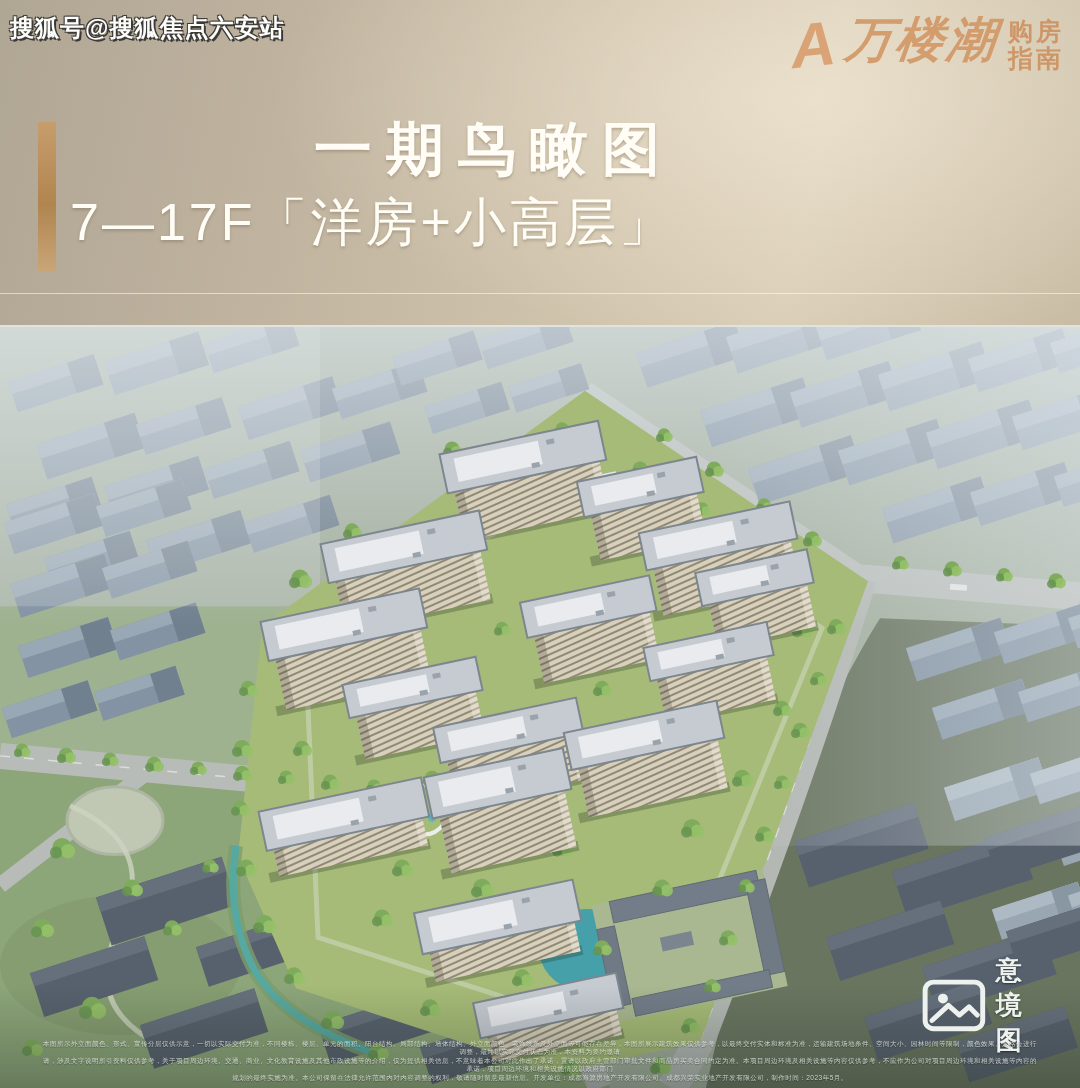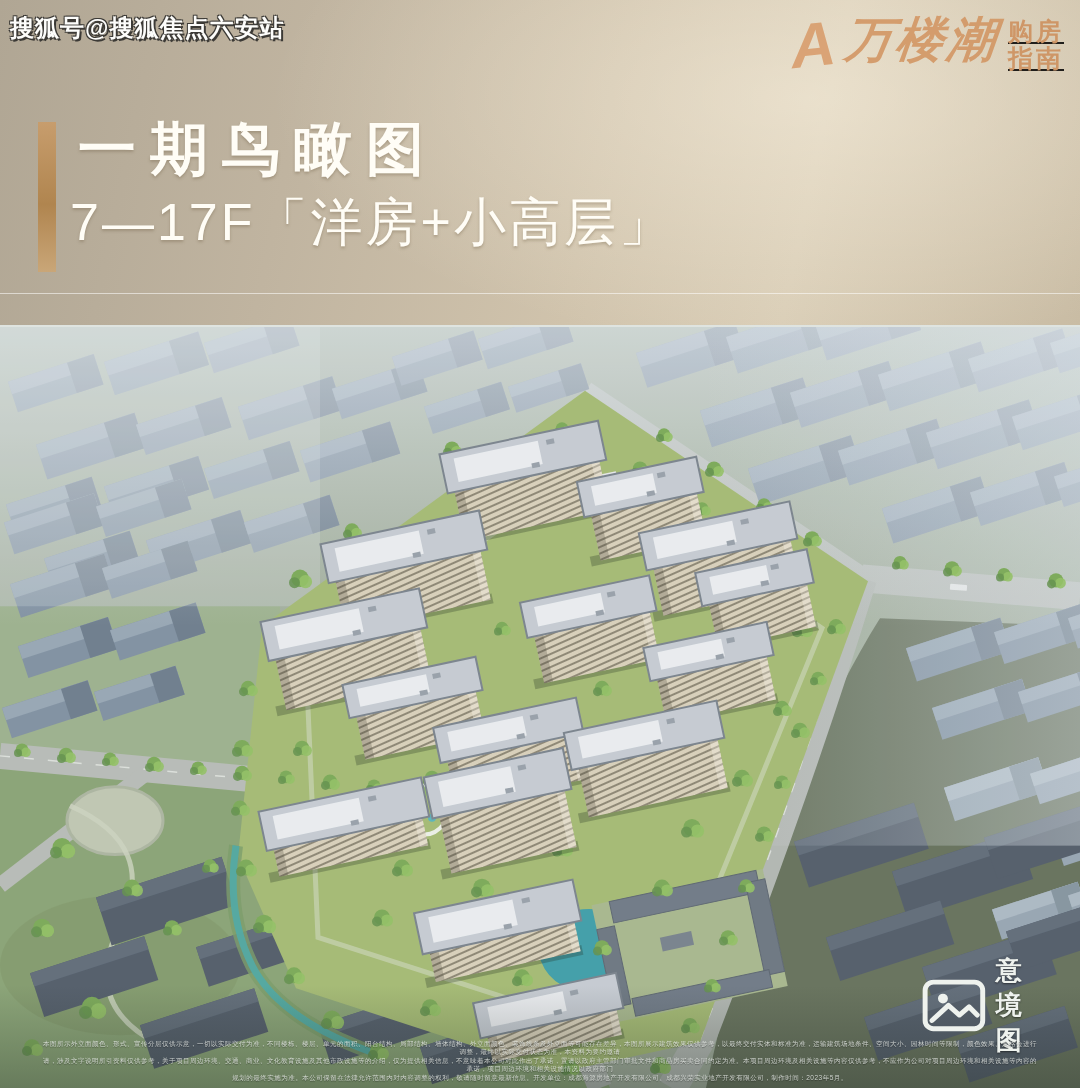--- a/index.html
+++ b/index.html
@@ -13,23 +13,23 @@
       linear-gradient(102deg,#b0a694 0%,#c0b4a0 28%,#d0c3ac 55%,#d9cdb6 74%,#c9bca4 100%);}
   .watermark{position:absolute;left:10px;top:12px;font-size:24px;font-weight:bold;color:#fdfdfb;
     letter-spacing:1px;
     text-shadow:2px 2px 0 #3c3a36,-1px -1px 0 #3c3a36,1px -1px 0 #3c3a36,-1px 1px 0 #3c3a36;}
   .logo{position:absolute;top:10px;right:16px;display:flex;align-items:flex-start;gap:10px;
     opacity:.85;filter:blur(.7px);}
   .logo .brand-a{font-size:62px;line-height:62px;font-weight:900;font-style:italic;
     color:#d89a68;transform:rotate(-6deg) translateY(4px);}
   .logo .brand-glyphs{font-size:48px;line-height:60px;font-weight:900;font-style:italic;
     letter-spacing:3px;color:#d2935f;transform:skewX(-6deg);}
-  .logo .tagline{display:flex;flex-direction:column;margin-top:8px;text-decoration:underline;}
+  .logo .tagline{display:flex;flex-direction:column;margin-top:8px;}
   .logo .tagline span{font-size:25px;line-height:27px;font-weight:bold;letter-spacing:3px;color:#cd8d59;}
-  .title-block{position:absolute;left:38px;top:118px;display:flex;}
+  .title-block{position:absolute;left:38px;top:118px;display:flex;text-align:right;}
   .gold-bar{width:18px;height:150px;margin-top:4px;
     background:linear-gradient(180deg,#c79d6d 0%,#b0854f 55%,#c9a678 100%);}
   .titles{margin-left:22px;}
   .page-title{margin:0;font-size:58px;line-height:62px;font-weight:900;color:#fffdf6;
     letter-spacing:14px;text-shadow:0 2px 3px rgba(110,92,66,.35);}
   .page-subtitle{margin:14px 0 0 -8px;font-size:52px;line-height:56px;font-weight:400;color:#fffdf6;
     letter-spacing:3px;text-shadow:0 2px 3px rgba(110,92,66,.35);}
   .separator{position:absolute;left:0;top:293px;width:1080px;height:1px;
     background:rgba(255,255,255,.55);}
   

